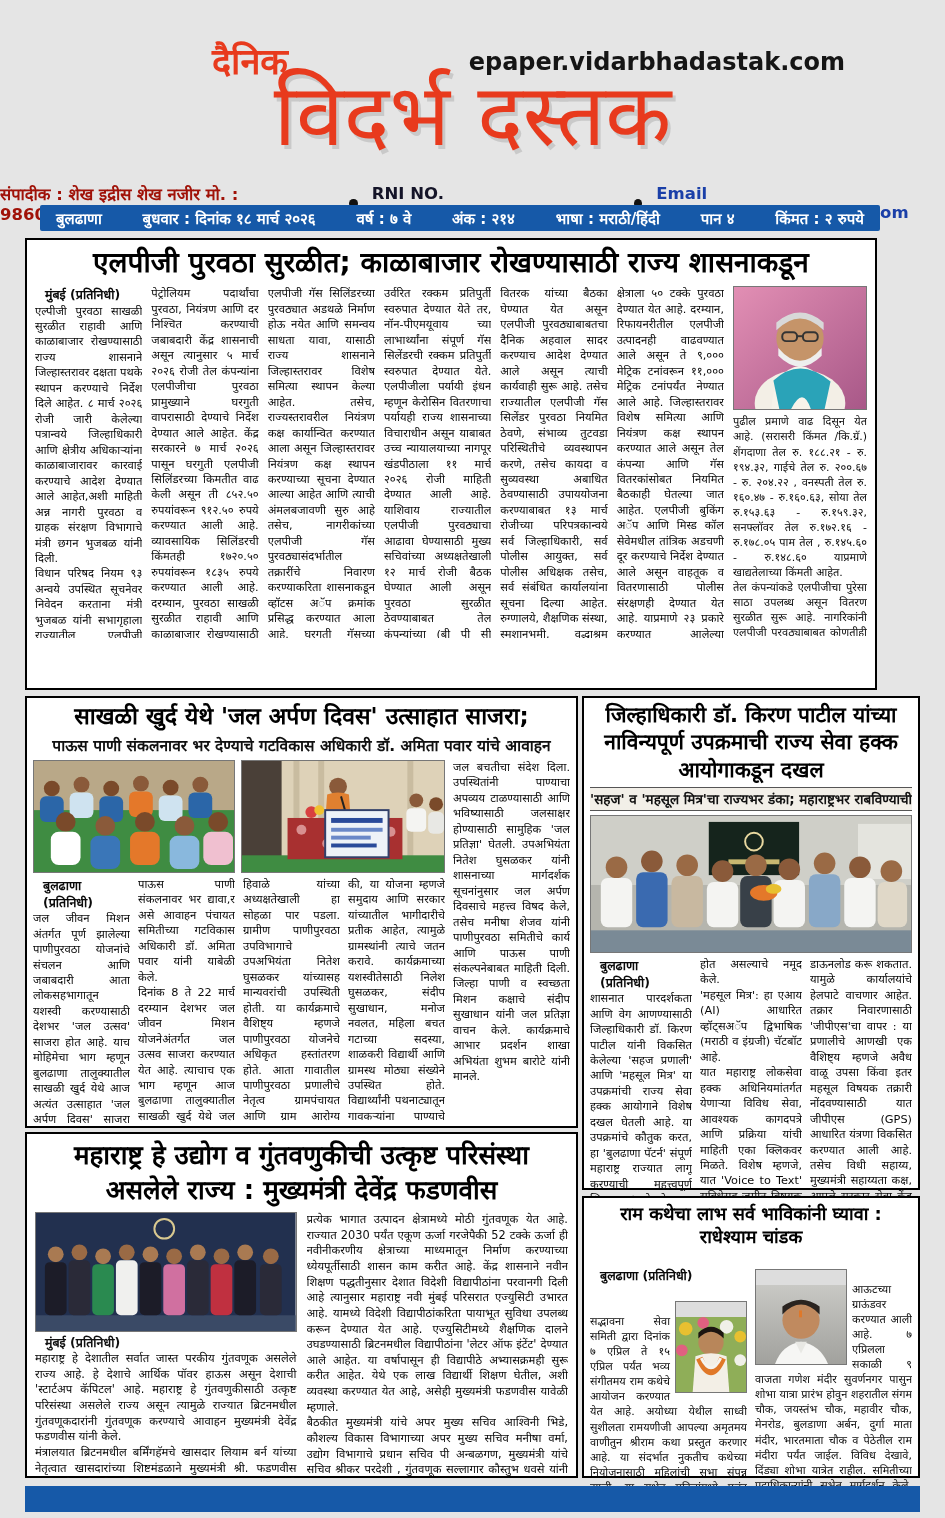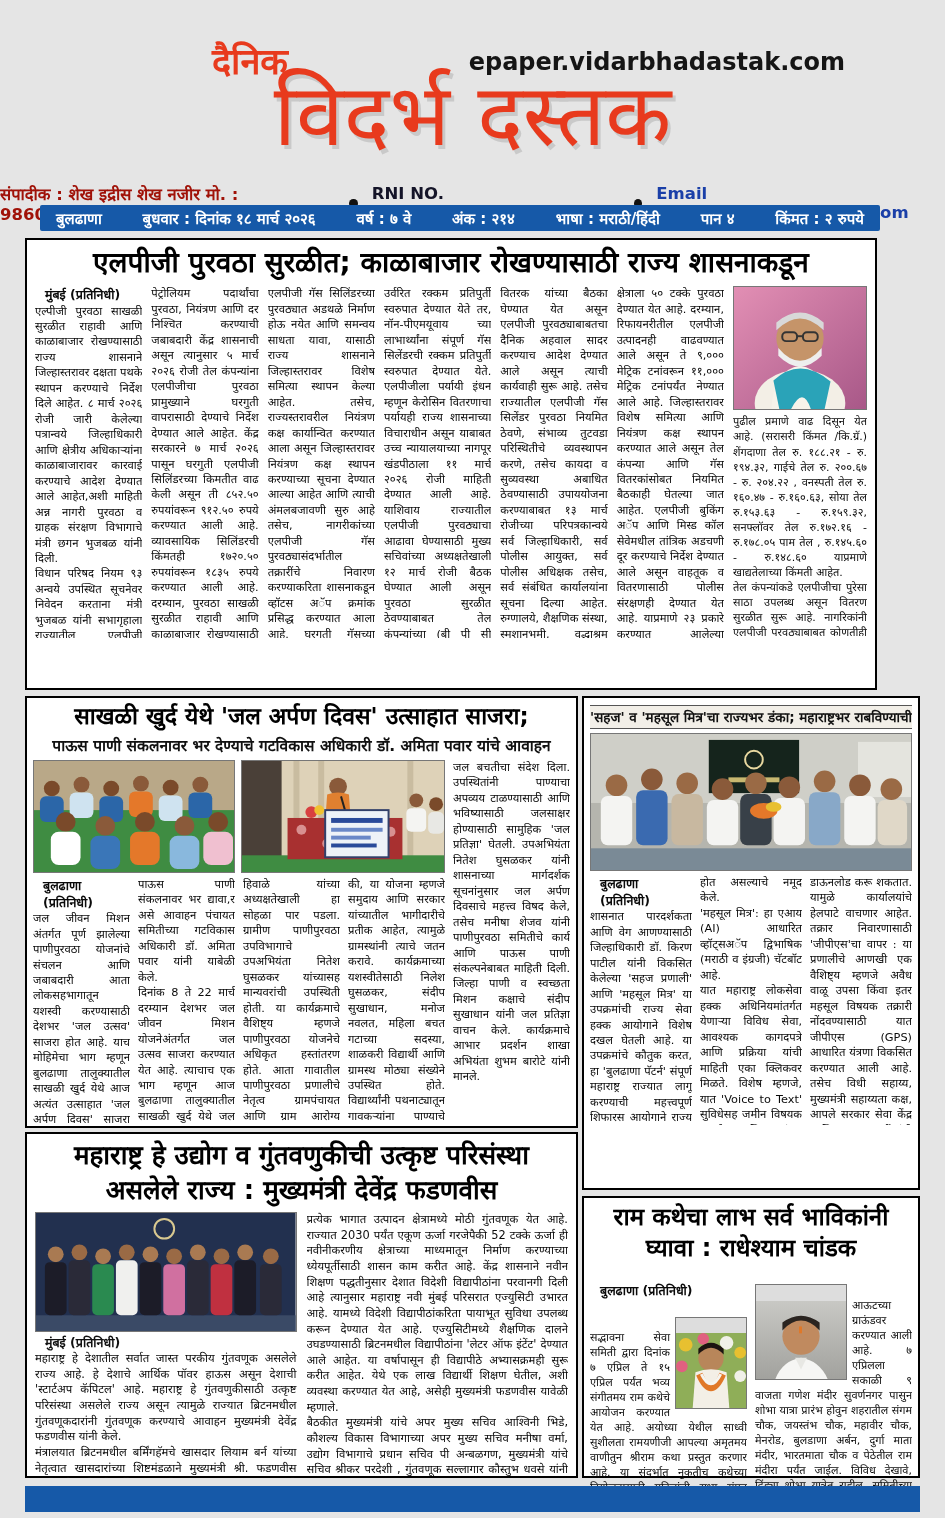--- a/index.html
+++ b/index.html
@@ -54,21 +54,21 @@
   
   #cm{left:25px;top:1132px;width:553px;height:346px;padding:4px 8px;}
   #cm .hl{font-size:26px;white-space:normal;line-height:1.35;}
   #cm-body{display:flex;gap:10px;margin-top:4px;height:266px;}
   #cm-body .cmcol{flex:1;overflow:hidden;}
   #cm-photo{width:100%;height:120px;margin-bottom:2px;}
   #cm-body .col{font-size:11.4px;height:100%;}
   #cm-col1-text{height:120px;}
   
   #katha{left:582px;top:1196px;width:338px;height:282px;padding:4px 6px;}
-  #katha .hl{font-size:24px;white-space:normal;}
+  #katha .hl{font-size:18px;white-space:normal;}
   #katha-cols{display:flex;gap:8px;margin-top:3px;height:242px;}
   #katha-cols .col{flex:1;font-size:11px;}
   .inset-r{float:right;margin:2px 0 3px 5px;}
   .inset-l{float:left;margin:2px 5px 3px 0;}
   #sadhvi-photo{width:72px;height:92px;}
   #chandak-photo{width:92px;height:96px;}
   
   #footer-bar{left:25px;top:1486px;width:895px;height:26px;background:#1659a8;}
 </style>
 </head>
@@ -201,20 +201,21 @@
 दिनांक 8 ते 22 मार्च दरम्यान देशभर जल जीवन मिशन योजनेअंतर्गत जल उत्सव साजरा करण्यात येत आहे. त्याचाच एक भाग म्हणून आज बुलढाणा तालुक्यातील साखळी खुर्द येथे जल अर्पण दिवस साजरा करण्यात आला. याबेळी साखळी खुर्दचे सरपंच पंडित बळीराम</span></div>
           <div class="col"><span>हिवाळे यांच्या अध्यक्षतेखाली हा सोहळा पार पडला. ग्रामीण पाणीपुरवठा उपविभागाचे उपअभियंता नितेश घुसळकर यांच्यासह मान्यवरांची उपस्थिती होती. या कार्यक्रमाचे वैशिष्ट्य म्हणजे पाणीपुरवठा योजनेचे अधिकृत हस्तांतरण होते. आता गावातील पाणीपुरवठा प्रणालीचे नेतृत्व ग्रामपंचायत आणि ग्राम आरोग्य पोषण पाणीपुरवठा व स्वच्छता समिती करणार आहे. डॉ. पवार यांनी आपल्या मार्गदर्शनात सांगितले</span></div>
           <div class="col"><span>की, या योजना म्हणजे समुदाय आणि सरकार यांच्यातील भागीदारीचे प्रतीक आहेत, त्यामुळे ग्रामस्थांनी त्याचे जतन करावे. कार्यक्रमाच्या यशस्वीतेसाठी निलेश घुसळकर, संदीप सुखाधान, मनोज नवलत, महिला बचत गटाच्या सदस्या, शाळकरी विद्यार्थी आणि ग्रामस्थ मोठ्या संख्येने उपस्थित होते. विद्यार्थ्यांनी पथनाट्यातून गावकऱ्यांना पाण्याचे महत्त्व पटवून देत</span></div>
         </div>
       </div>
       <div class="col" id="water-right"><span>जल बचतीचा संदेश दिला. उपस्थितांनी पाण्याचा अपव्यय टाळण्यासाठी आणि भविष्यासाठी जलसाक्षर होण्यासाठी सामुहिक 'जल प्रतिज्ञा' घेतली. उपअभियंता नितेश घुसळकर यांनी शासनाच्या मार्गदर्शक सूचनांनुसार जल अर्पण दिवसाचे महत्त्व विषद केले, तसेच मनीषा शेजव यांनी पाणीपुरवठा समितीचे कार्य आणि पाऊस पाणी संकल्पनेबाबत माहिती दिली. जिल्हा पाणी व स्वच्छता मिशन कक्षाचे संदीप सुखाधान यांनी जल प्रतिज्ञा वाचन केले. कार्यक्रमाचे आभार प्रदर्शन शाखा अभियंता शुभम बारोटे यांनी मानले.</span></div>
     </div>
   </div>
 
   <div class="article" id="collector">
+    <div class="hl">जिल्हाधिकारी डॉ. किरण पाटील यांच्या नाविन्यपूर्ण उपक्रमाची राज्य सेवा हक्क आयोगाकडून दखल</div>
     <div id="collector-sub">'सहज' व 'महसूल मित्र'चा राज्यभर डंका; महाराष्ट्रभर राबविण्याची आयोगाची शिफारस</div>
     <div class="photo" id="collector-photo">
       <svg viewBox="0 0 326 138" preserveAspectRatio="none">
         <rect width="326" height="138" fill="#cfcfc8"></rect>
         <rect y="70" width="326" height="68" fill="#b5b5ae"></rect>
         <rect x="120" y="6" width="92" height="54" fill="#15241c"></rect>
         <circle cx="166" cy="26" r="9" fill="none" stroke="#e8d8a0" stroke-width="2"></circle>
         <rect x="140" y="44" width="52" height="5" fill="#c8b870"></rect>
         <rect x="272" y="8" width="54" height="56" fill="#e4e4de"></rect>
         <circle cx="26" cy="52" r="11" fill="#9a6a45"></circle>

